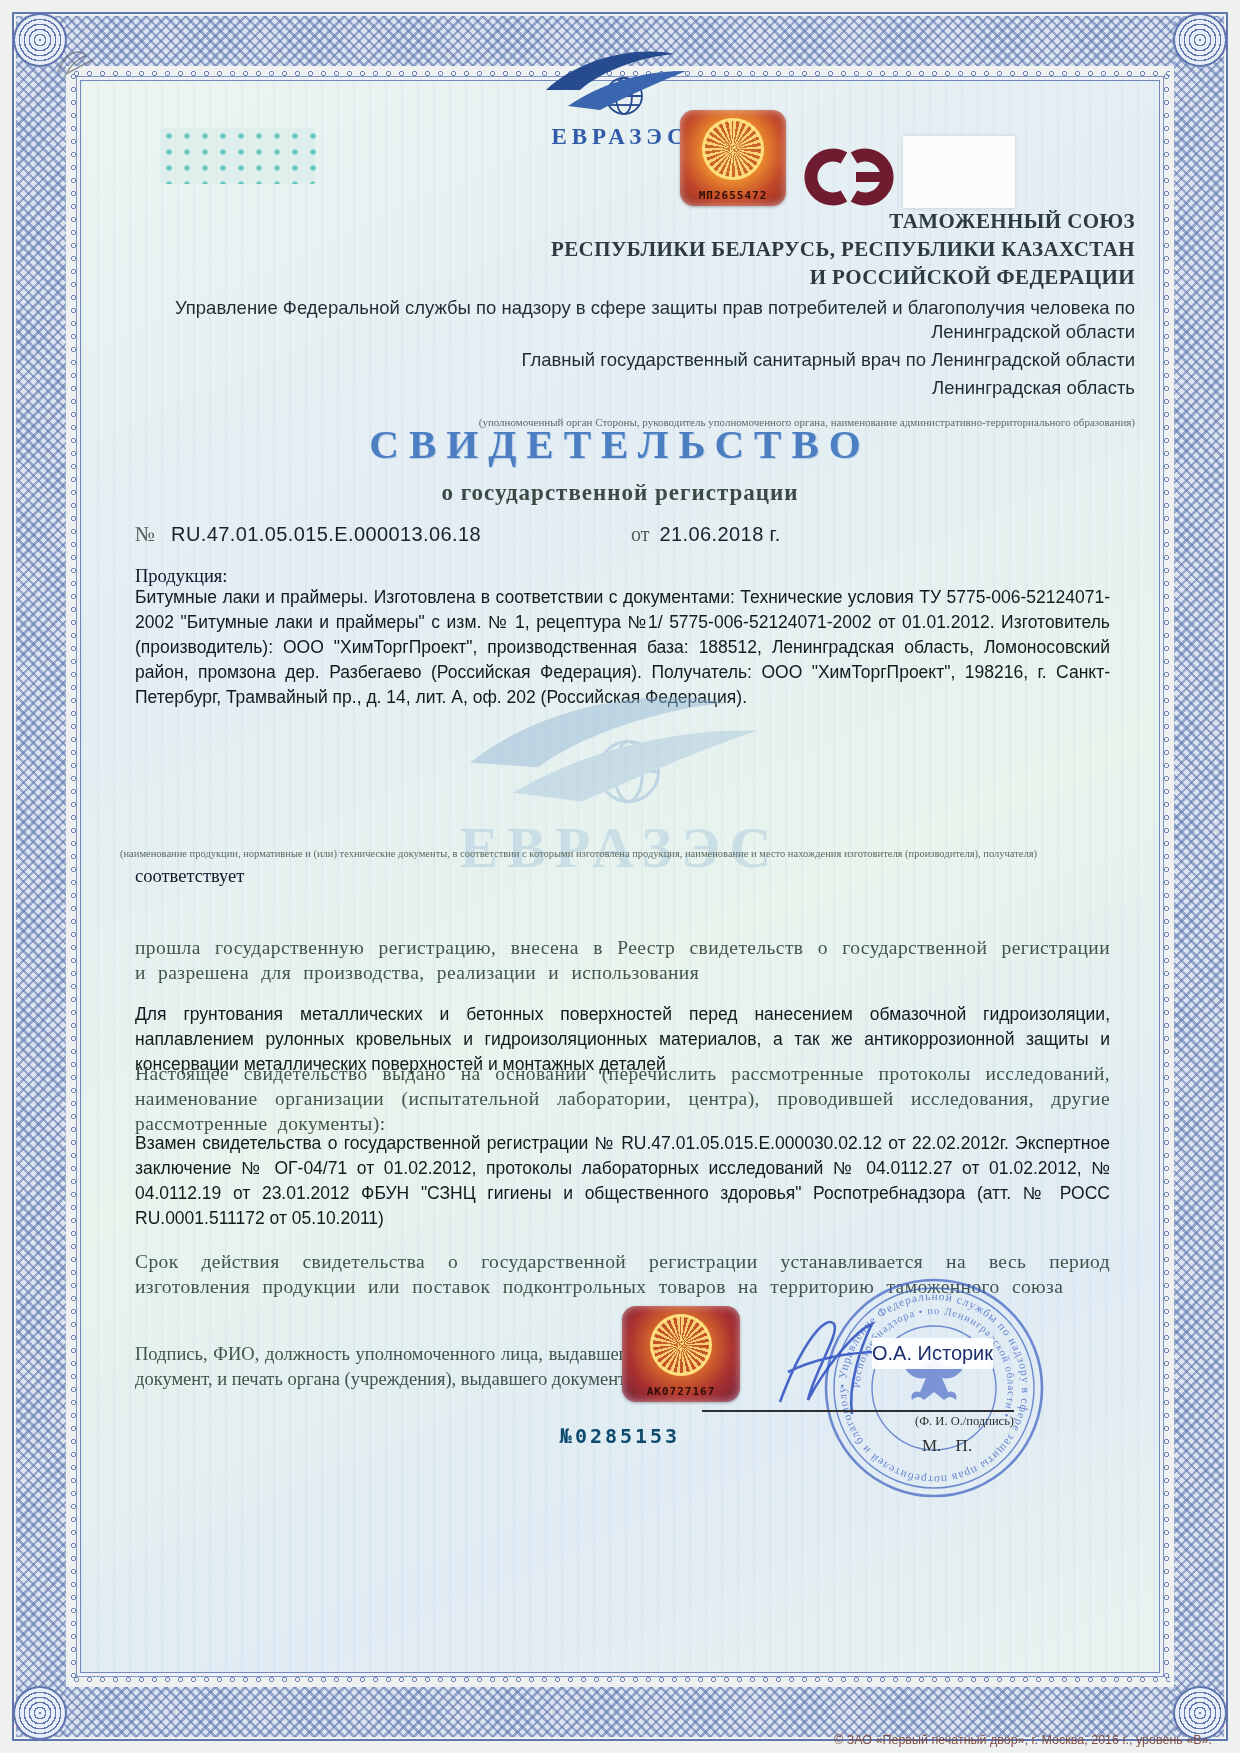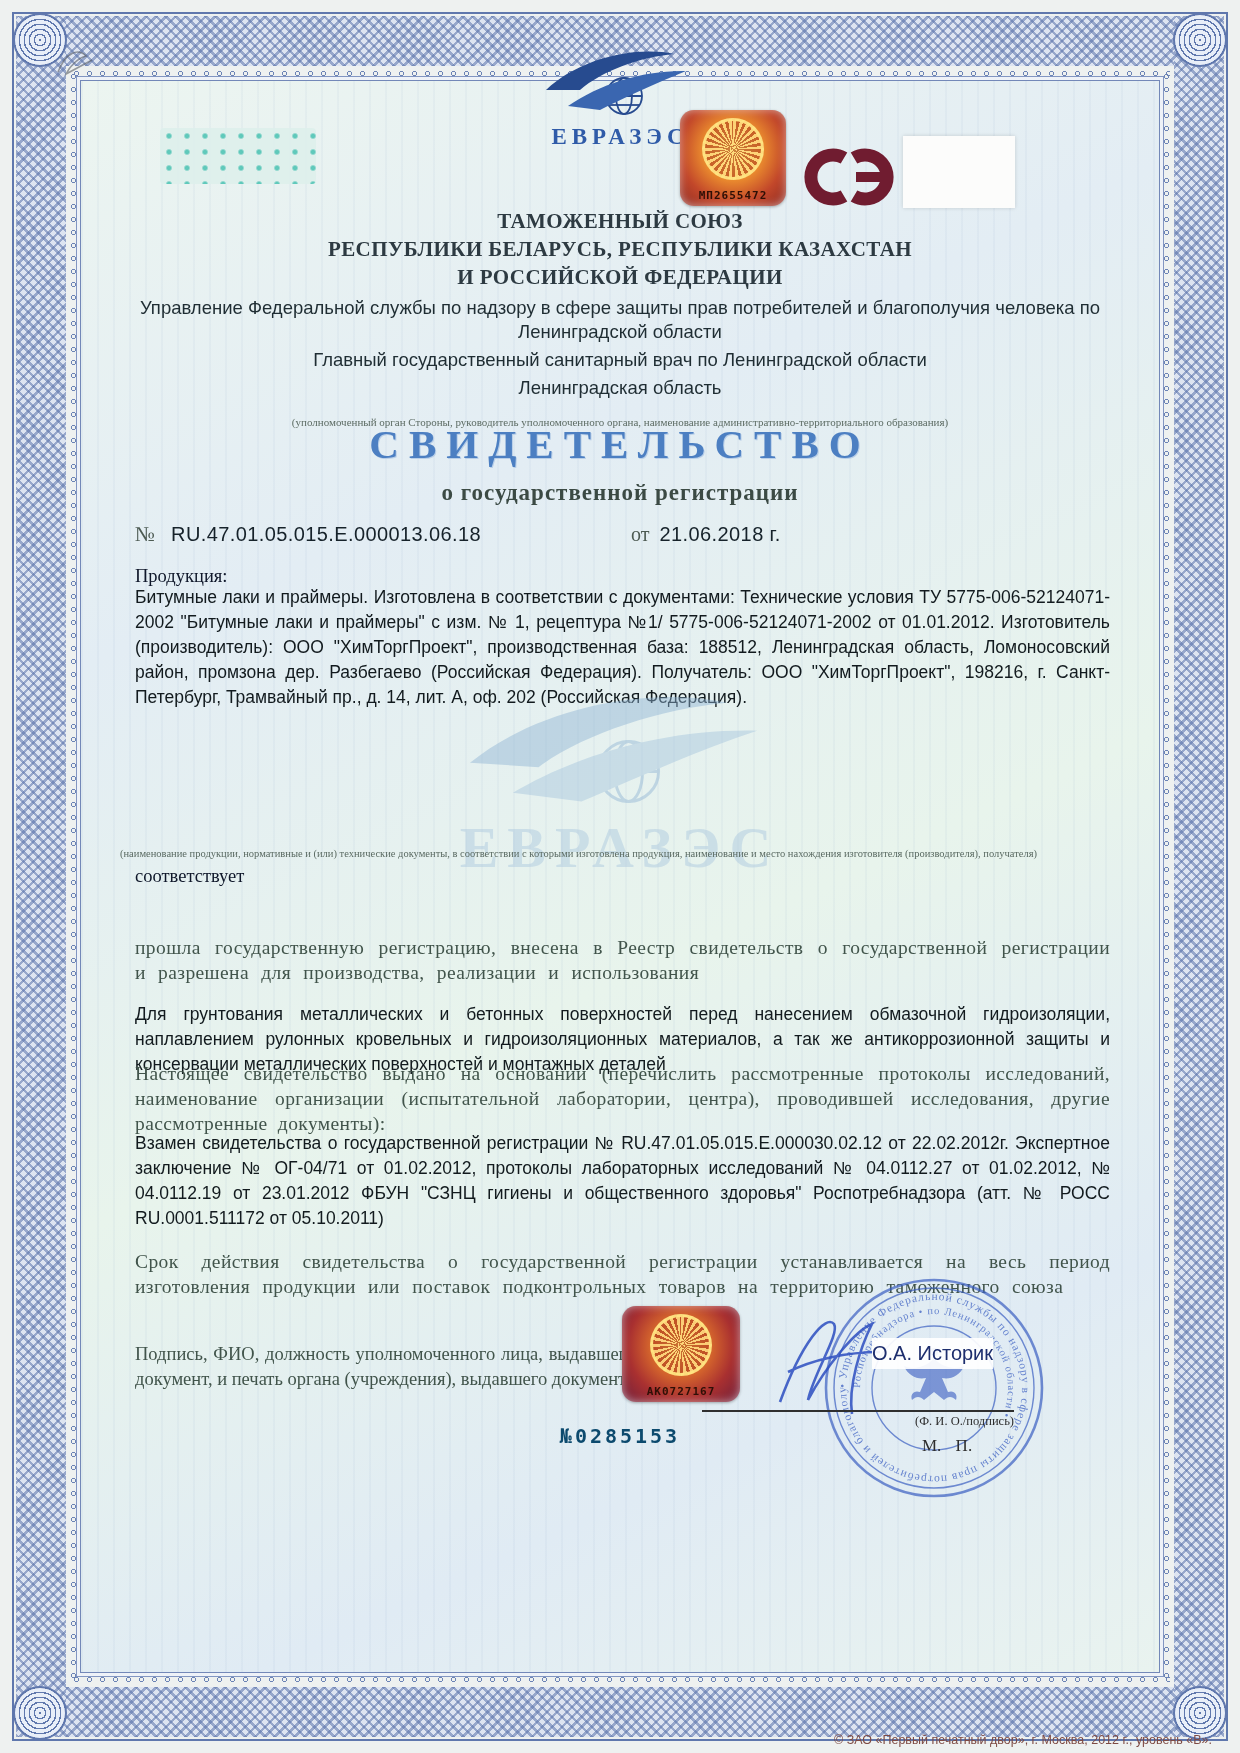--- a/index.html
+++ b/index.html
@@ -51,21 +51,21 @@
   .hologram.h1 { left:680px; top:110px; width:106px; height:96px; }
   .hologram.h2 { left:622px; top:1306px; width:118px; height:96px;
     background: radial-gradient(circle at 50% 42%, #f3c04e 0%, #d96a2c 35%, #a93030 65%, #6e1f3c 100%); }
   .holo-ring { position:absolute; left:50%; top:8px; transform:translateX(-50%);
     width:62px; height:62px; border-radius:50%;
     border:3px solid rgba(255,228,130,.95);
     background: repeating-conic-gradient(rgba(255,220,130,.85) 0 7deg, rgba(170,55,30,.55) 7deg 14deg); }
   .holo-num { position:absolute; bottom:4px; width:100%; text-align:center;
     font:600 11px "DejaVu Sans Mono", monospace; color:#2e0f06; letter-spacing:1px; }
 
-  .header-block { top:208px; left:50%; transform:translateX(-50%); width:1030px; text-align:center; }
+  .header-block { top:208px; left:50%; transform:translateX(-50%); width:1030px; text-align:right; }
   .h-bold { font-size:21px; font-weight:bold; color:#2d3a42; line-height:1.33; letter-spacing:.4px; }
   .h-auth { font-family:"Liberation Sans", sans-serif; font-size:18.5px; color:#1f2d33; line-height:1.3; margin-top:4px; }
   .h-caption { margin-top:16px; font-size:11px; color:#5d6c64; }
 
   .title-block { top:420px; left:50%; transform:translateX(-50%); text-align:center; width:900px; }
   .title-main { font-size:41px; font-weight:bold; color:#4c7fc2; letter-spacing:10px;
     text-shadow: 1px 1px 0 #b9cfe8; }
   .title-sub { margin-top:12px; font-size:23px; font-weight:bold; color:#3b4a44; letter-spacing:1px; }
 
   .number-row { top:522px; left:135px; right:120px; display:flex; align-items:baseline; }
@@ -240,15 +240,15 @@
     </text>
     <text font-size="10.5" fill="#3b5fc2" opacity="0.85" letter-spacing="1">
       <textPath href="#arcI">Роспотребнадзора • по Ленинградской области •</textPath>
     </text>
     <g fill="#3b5fc2" opacity="0.7">
       <path d="M114,84 c-8,10 -22,12 -30,8 c4,10 14,14 22,12 l-6,14 c-6,-2 -10,2 -8,8 c4,-4 8,-4 12,0 l10,-8 10,8 c4,-4 8,-4 12,0 c2,-6 -2,-10 -8,-8 l-6,-14 c8,2 18,-2 22,-12 c-8,4 -22,2 -30,-8 z"></path>
       <circle cx="114" cy="78" r="4"></circle>
     </g>
   </svg>
 
-  <div class="abs footer">© ЗАО «Первый печатный двор», г. Москва, 2012 г., уровень «В».</div>
+  <div class="abs footer">© ЗАО «Первый печатный двор», г. Москва, 2016 г., уровень «В».</div>
 
 </div>
 
 </body></html>

